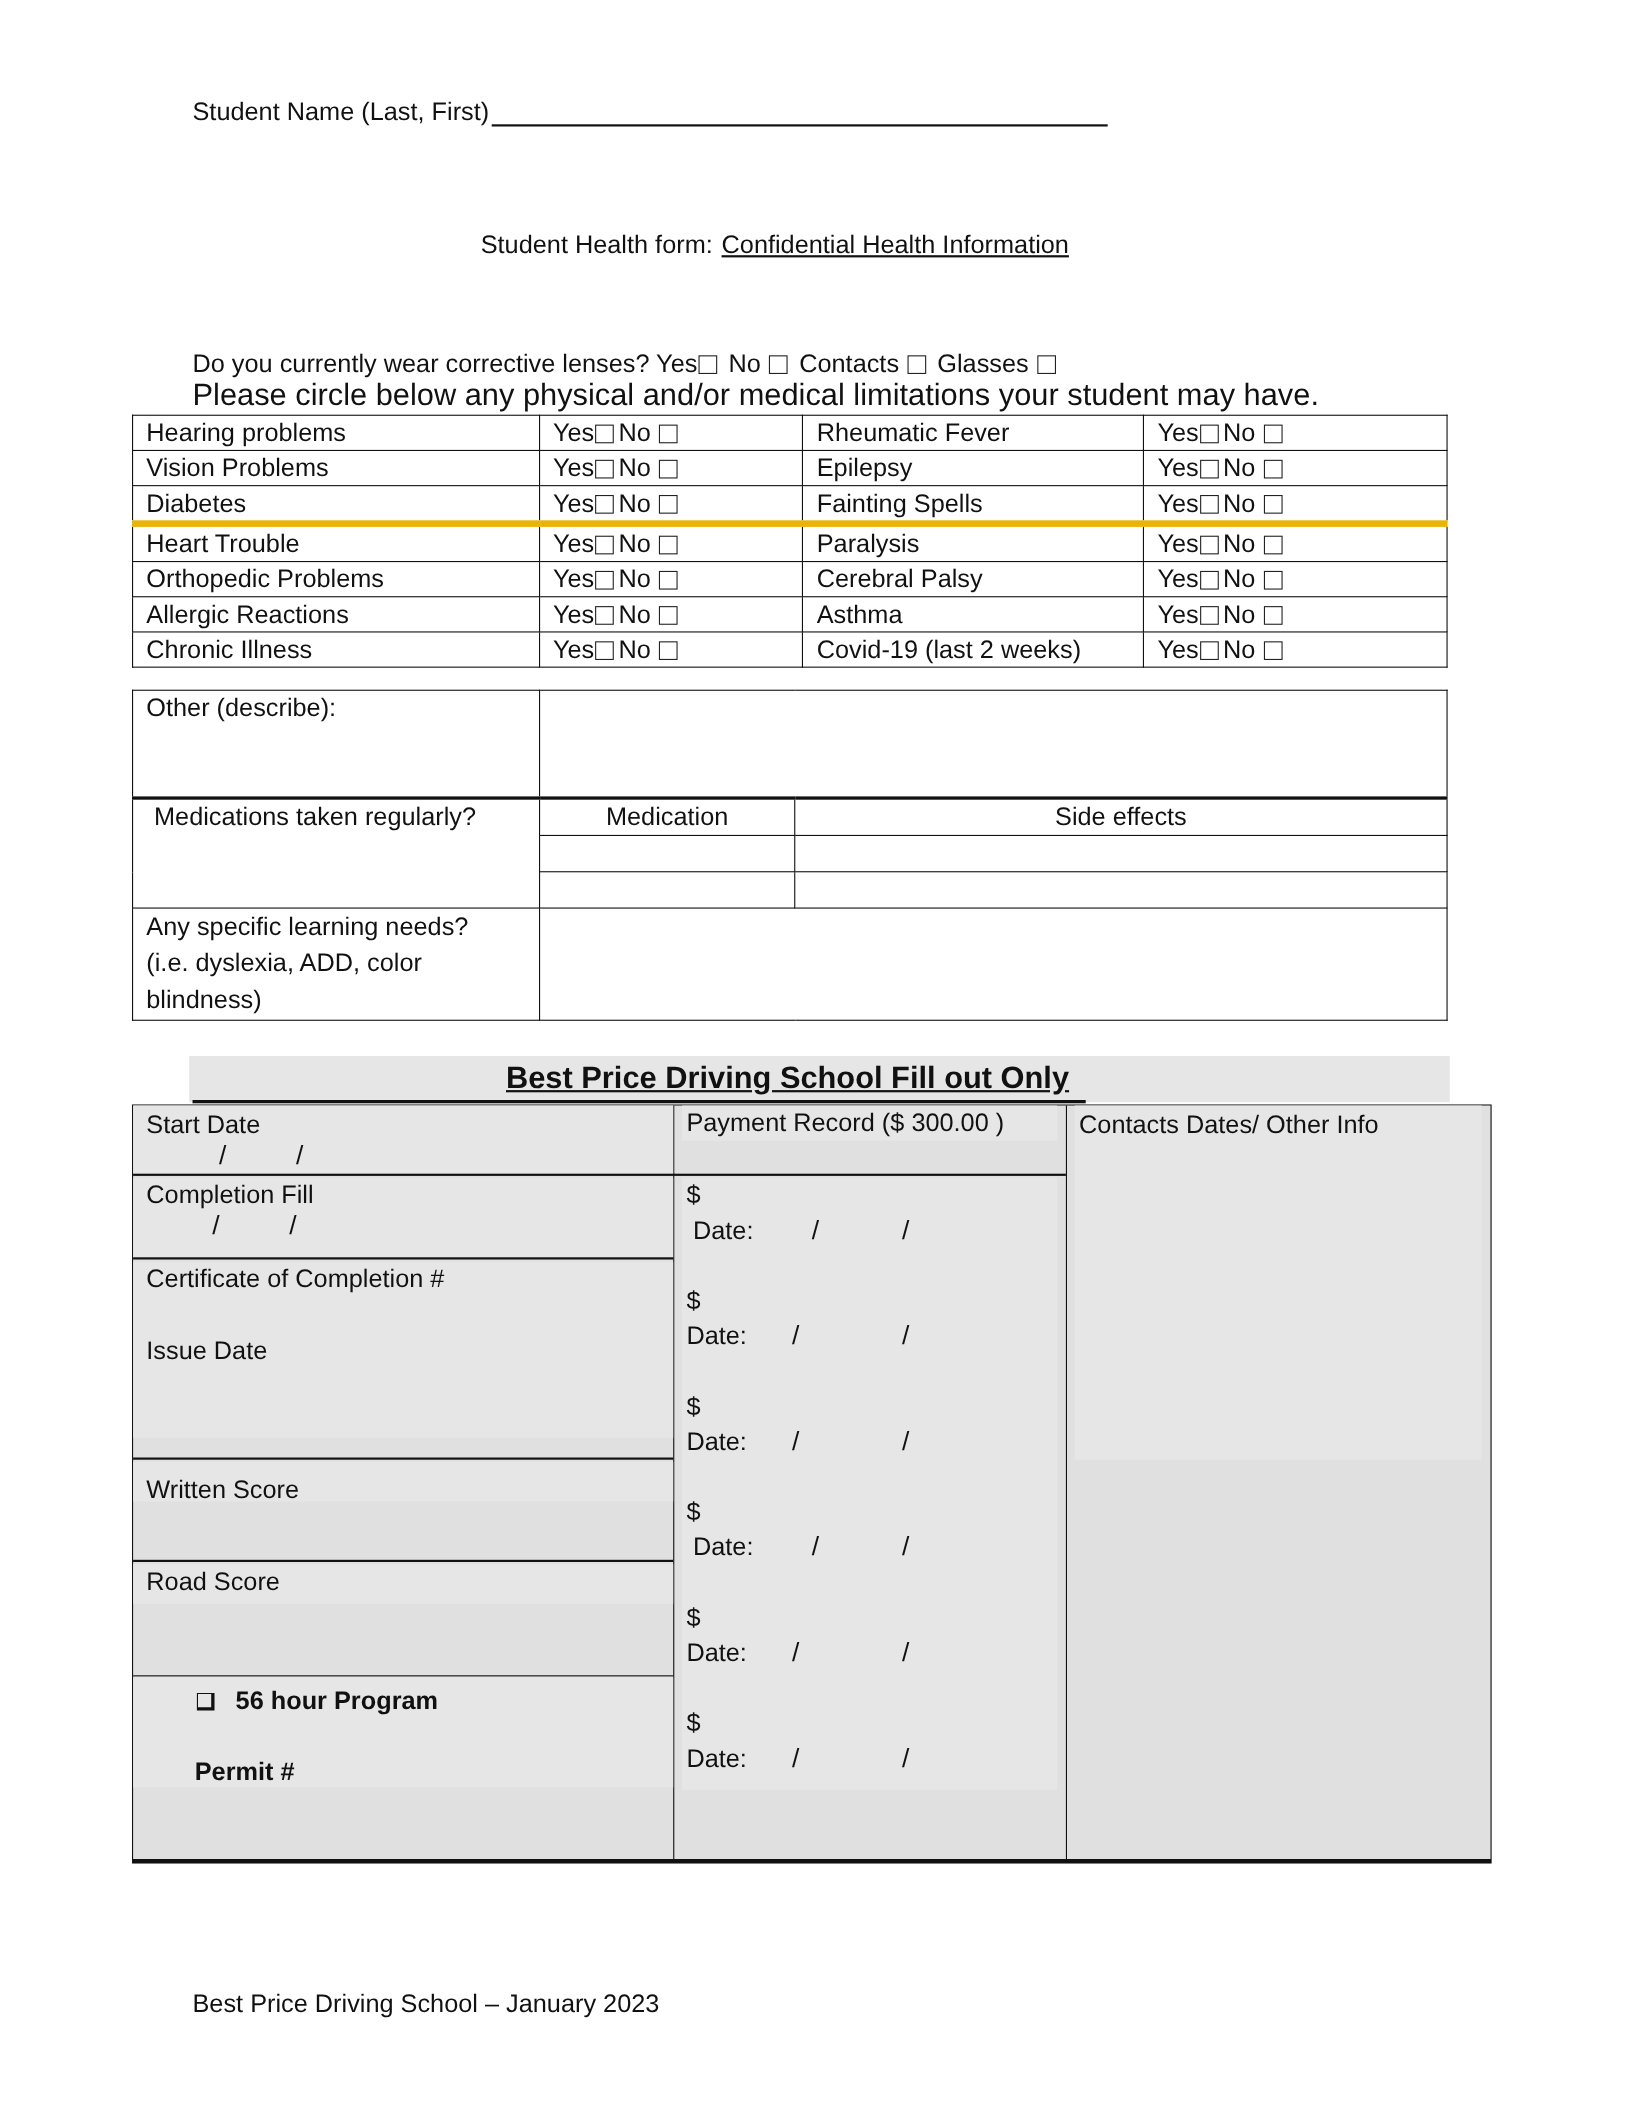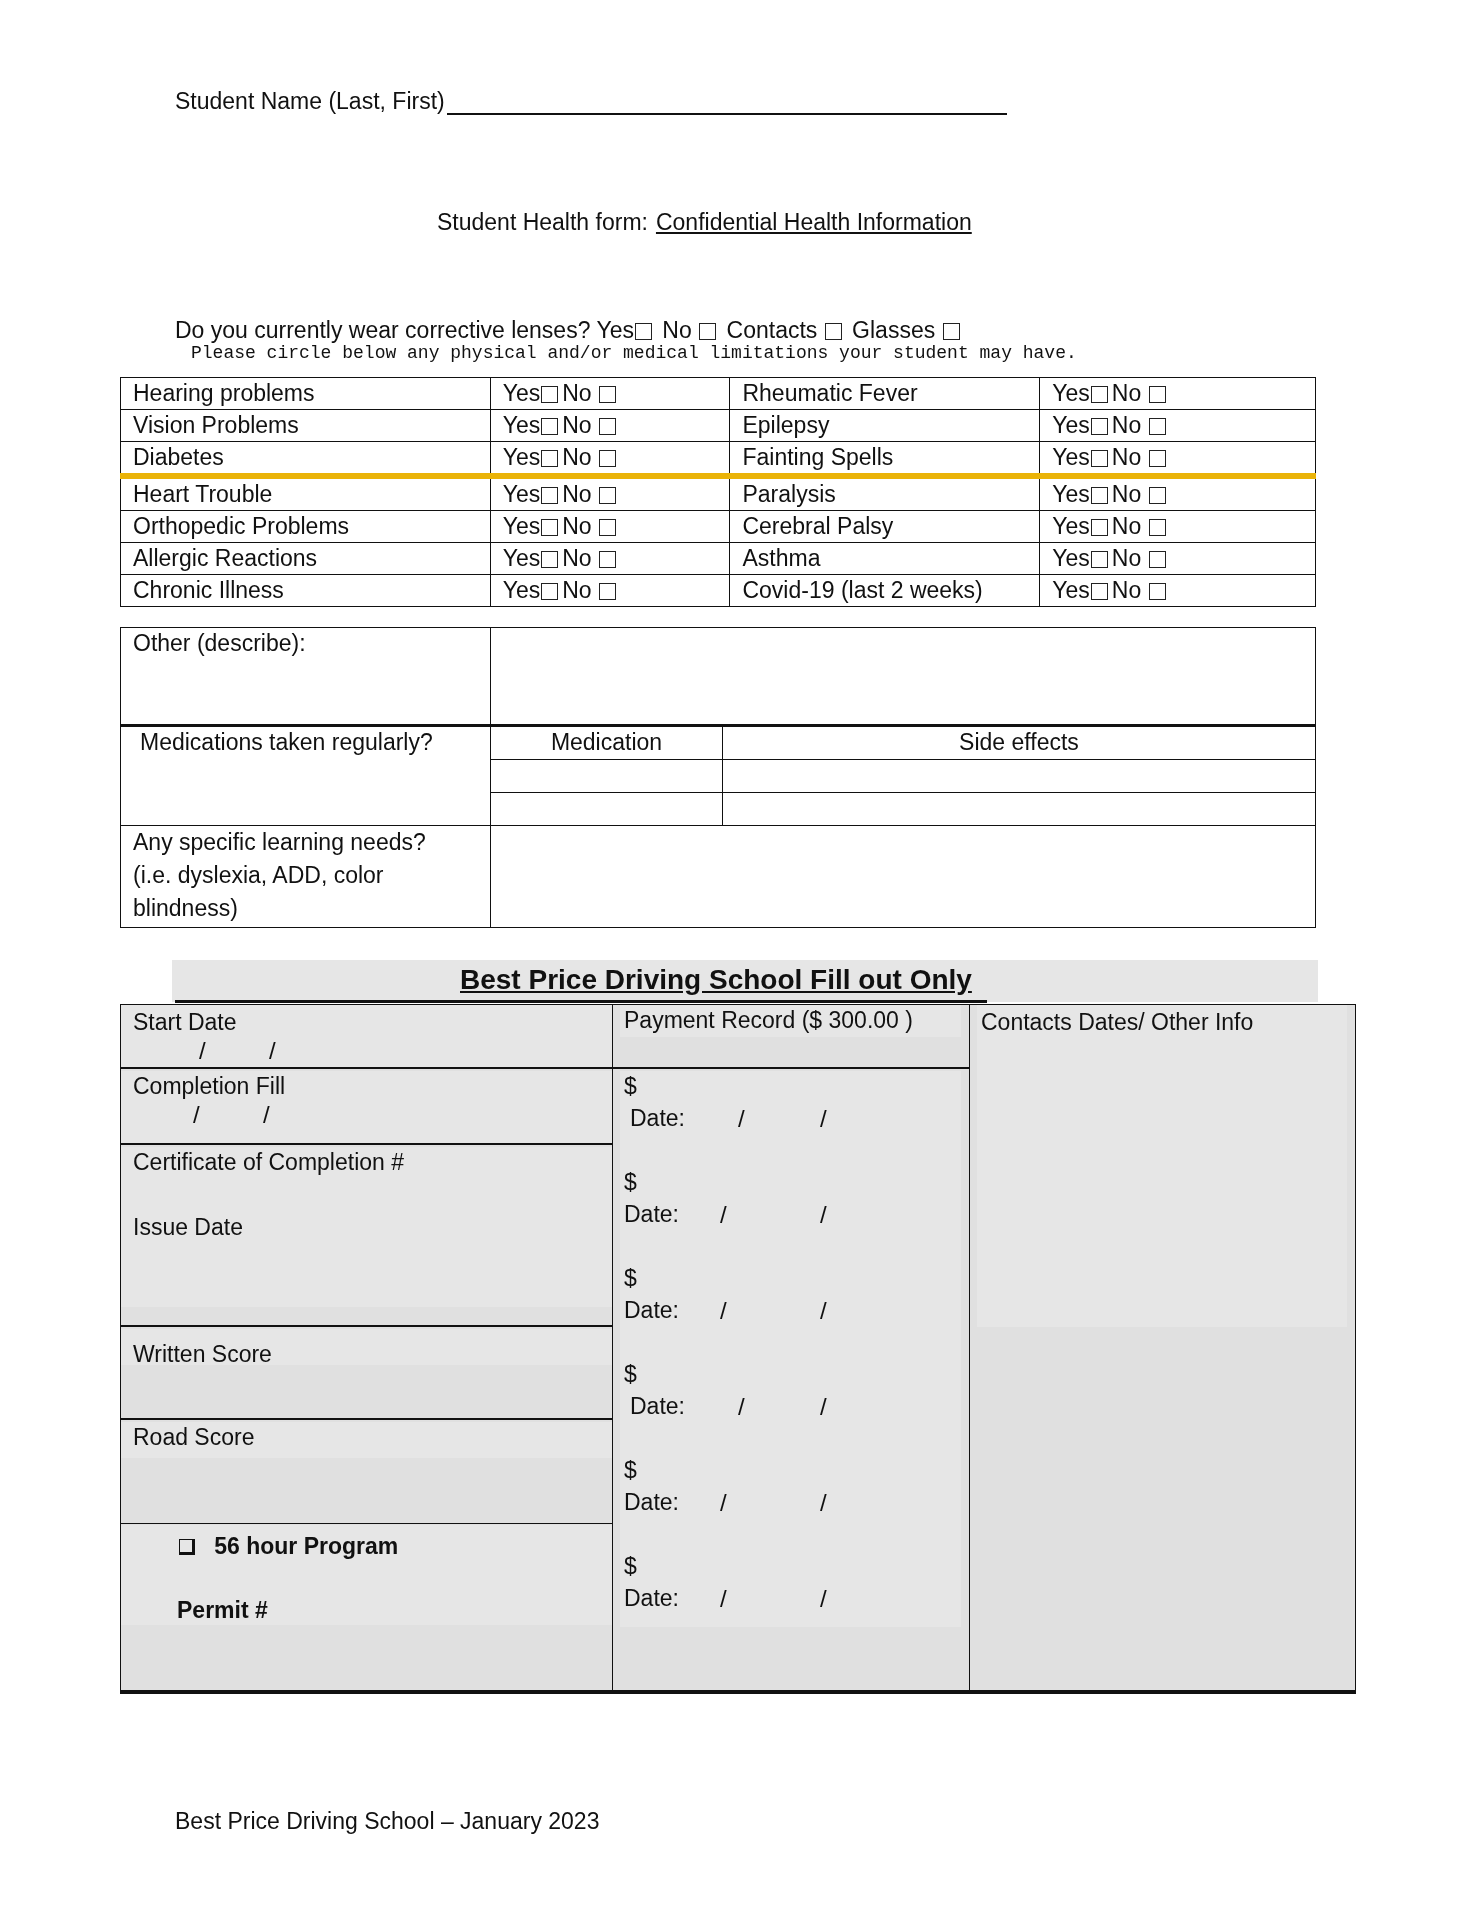--- a/index.html
+++ b/index.html
@@ -6,21 +6,21 @@
   body { width: 1484px; height: 1920px; position: relative; overflow: hidden;
          font-family: "Liberation Sans", sans-serif; color: #111; }
   .abs { position: absolute; }
   .t { font-size: 23px; white-space: nowrap; }
   .student-name { left: 175px; top: 88px; }
   .name-line { display: inline-block; width: 560px; border-bottom: 2px solid #111; height: 22px; vertical-align: bottom; margin-left: 2px; }
   .form-title { left: 437px; top: 209px; }
   .form-title .ul { text-decoration: underline; margin-left: 8px; }
   .lenses { left: 175px; top: 277px; margin-top: 40px; }
   .cb { display: inline-block; width: 17px; height: 17px; border: 1.5px solid #222; vertical-align: -2px; margin: 0 4px 0 1px; box-sizing: border-box; }
-  .instr { left: 191px; top: 343px; font-size: 18px; font-family: Liberation Mono, monospace; }
+  .instr { left: 175px; top: 343px; font-size: 28px; }
 
   
   table.health { position: absolute; left: 120px; top: 377px; width: 1196px; border-collapse: collapse; }
   table.health td { border: 1.5px solid #111; font-size: 23px; padding: 2px 12px; height: 32px; box-sizing: border-box; vertical-align: top; }
   table.health td.yn { padding-left: 12px; }
   table.health tr.thick td { border-top: 6px solid #eab308; }
   .c1 { width: 370px; } .c2 { width: 240px; } .c3 { width: 310px; } .c4 { width: 276px; }
 
   table.lower { position: absolute; left: 120px; top: 627px; width: 1196px; border-collapse: collapse; }
   table.lower td { border: 1.5px solid #111; font-size: 23px; padding: 2px 12px; box-sizing: border-box; vertical-align: top; }

